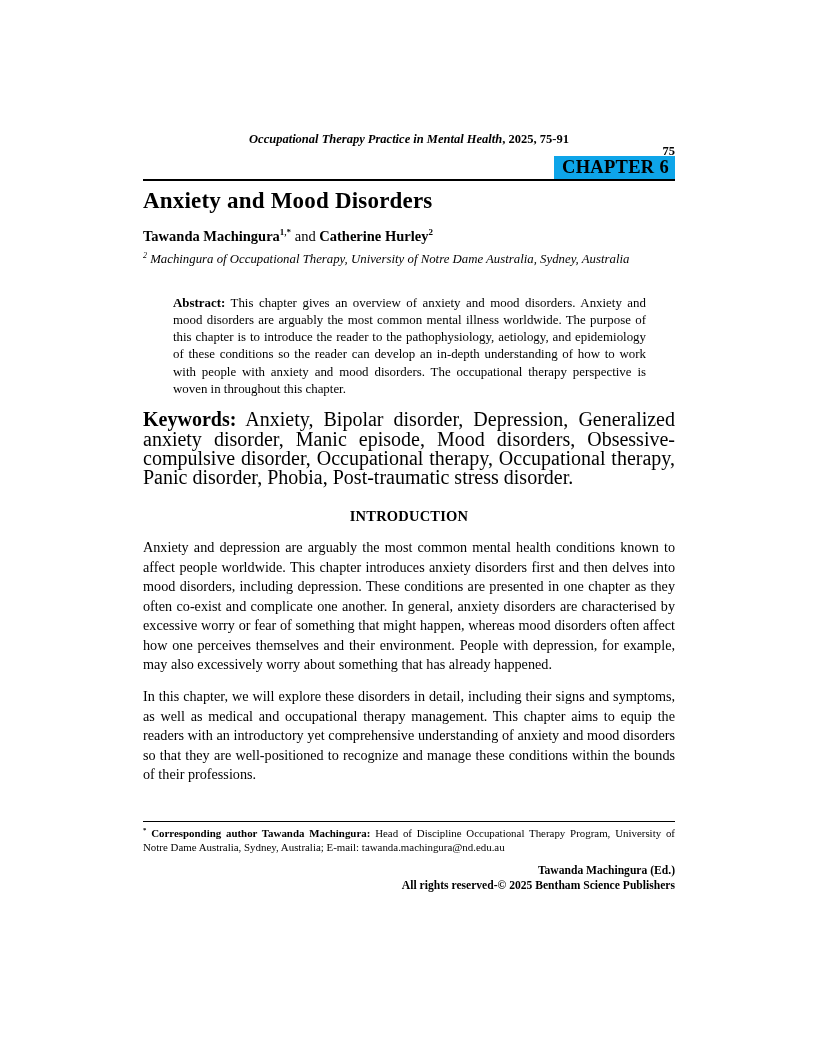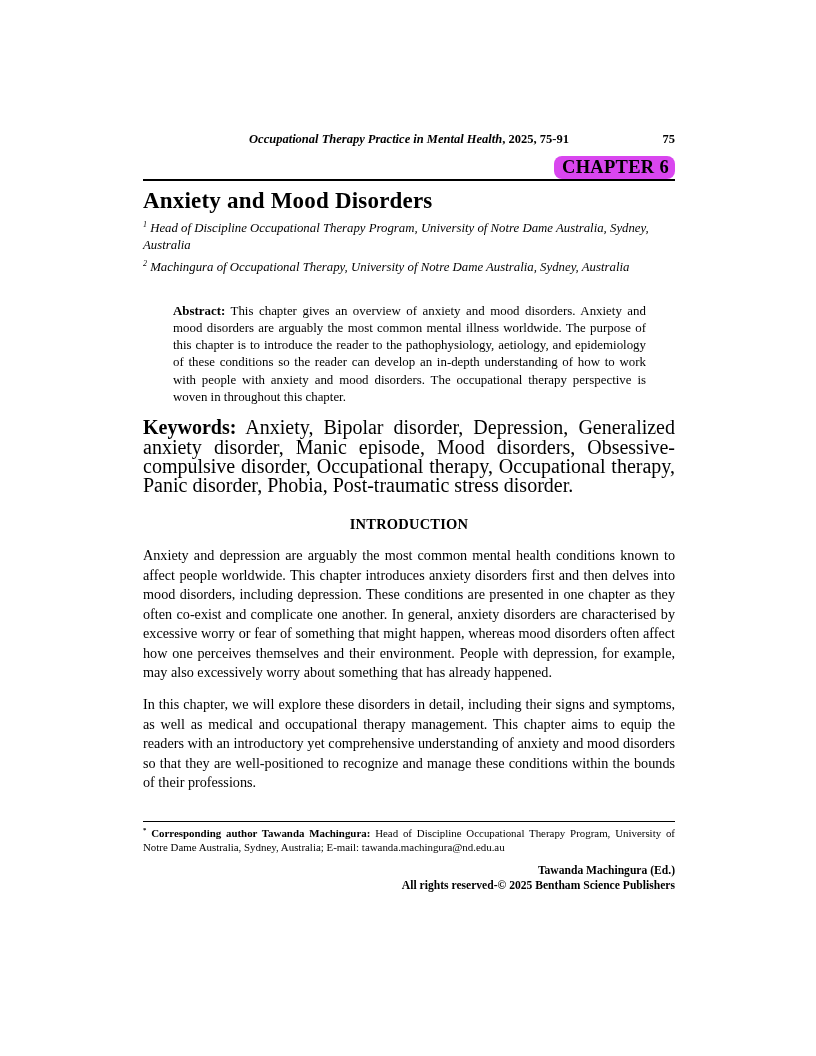--- a/index.html
+++ b/index.html
@@ -24,37 +24,36 @@
     position: relative;
     text-align: center;
     font-size: 12.5px;
     font-weight: bold;
     line-height: 15px;
   }
   .running-head .journal { font-style: italic; text-align: center; }
   .running-head .pagenum {
     position: absolute;
     right: 0;
-    top: 0;
+    top: 12px;
     font-style: normal;
   }
   
   .chapter-row {
     margin-top: 9px;
     text-align: right;
     border-bottom: 2.5px solid #000;
   }
   .chapter-badge {
     display: inline-block;
-    background: #d946ef;
+    background: #0ea5e9;
     font-size: 18.5px;
     font-weight: bold;
     padding: 1px 6px 1px 8px;
     letter-spacing: 0.3px;
-    border-radius: 8px;
   }
   .chapter-title {
     margin-top: 7px;
     font-size: 23px;
     font-weight: bold;
     letter-spacing: 0.2px;
   }
   .authors {
     margin-top: 13px;
     font-size: 14.5px;
@@ -132,24 +131,24 @@
     <span><span class="journal">Occupational Therapy Practice in Mental Health</span><span class="citation">, 2025, 75-91</span></span>
     <span class="pagenum">75</span>
   </div>
 
   <div class="chapter-row">
     <span class="chapter-badge">CHAPTER 6</span>
   </div>
 
   <h1 class="chapter-title">Anxiety and Mood Disorders</h1>
 
+  <div class="authors">
+    <span class="author-name">Tawanda Machingura</span><sup class="author-name">1,*</sup><span> and </span><span class="author-name">Catherine Hurley</span><sup class="author-name">2</sup>
+  </div>
 
-  <div class="affiliation">
-    <sup>1</sup><span> Head of Discipline Occupational Therapy Program, University of Notre Dame Australia, Sydney, Australia</span>
-  </div>
   <div class="affiliation">
     <sup>2</sup><span> Machingura of Occupational Therapy, University of Notre Dame Australia, Sydney, Australia</span>
   </div>
 
   <div class="abstract">
     <span class="label">Abstract:</span><span> This chapter gives an overview of anxiety and mood disorders. Anxiety and mood disorders are arguably the most common mental illness worldwide. The purpose of this chapter is to introduce the reader to the pathophysiology, aetiology, and epidemiology of these conditions so the reader can develop an in-depth understanding of how to work with people with anxiety and mood disorders. The occupational therapy perspective is woven in throughout this chapter.</span>
   </div>
 
   <div class="keywords">
     <span class="label">Keywords:</span><span> Anxiety, Bipolar disorder, Depression, Generalized anxiety disorder, Manic episode, Mood disorders, Obsessive-compulsive disorder, Occupational therapy, Occupational therapy, Panic disorder, Phobia, Post-traumatic stress disorder.</span>

